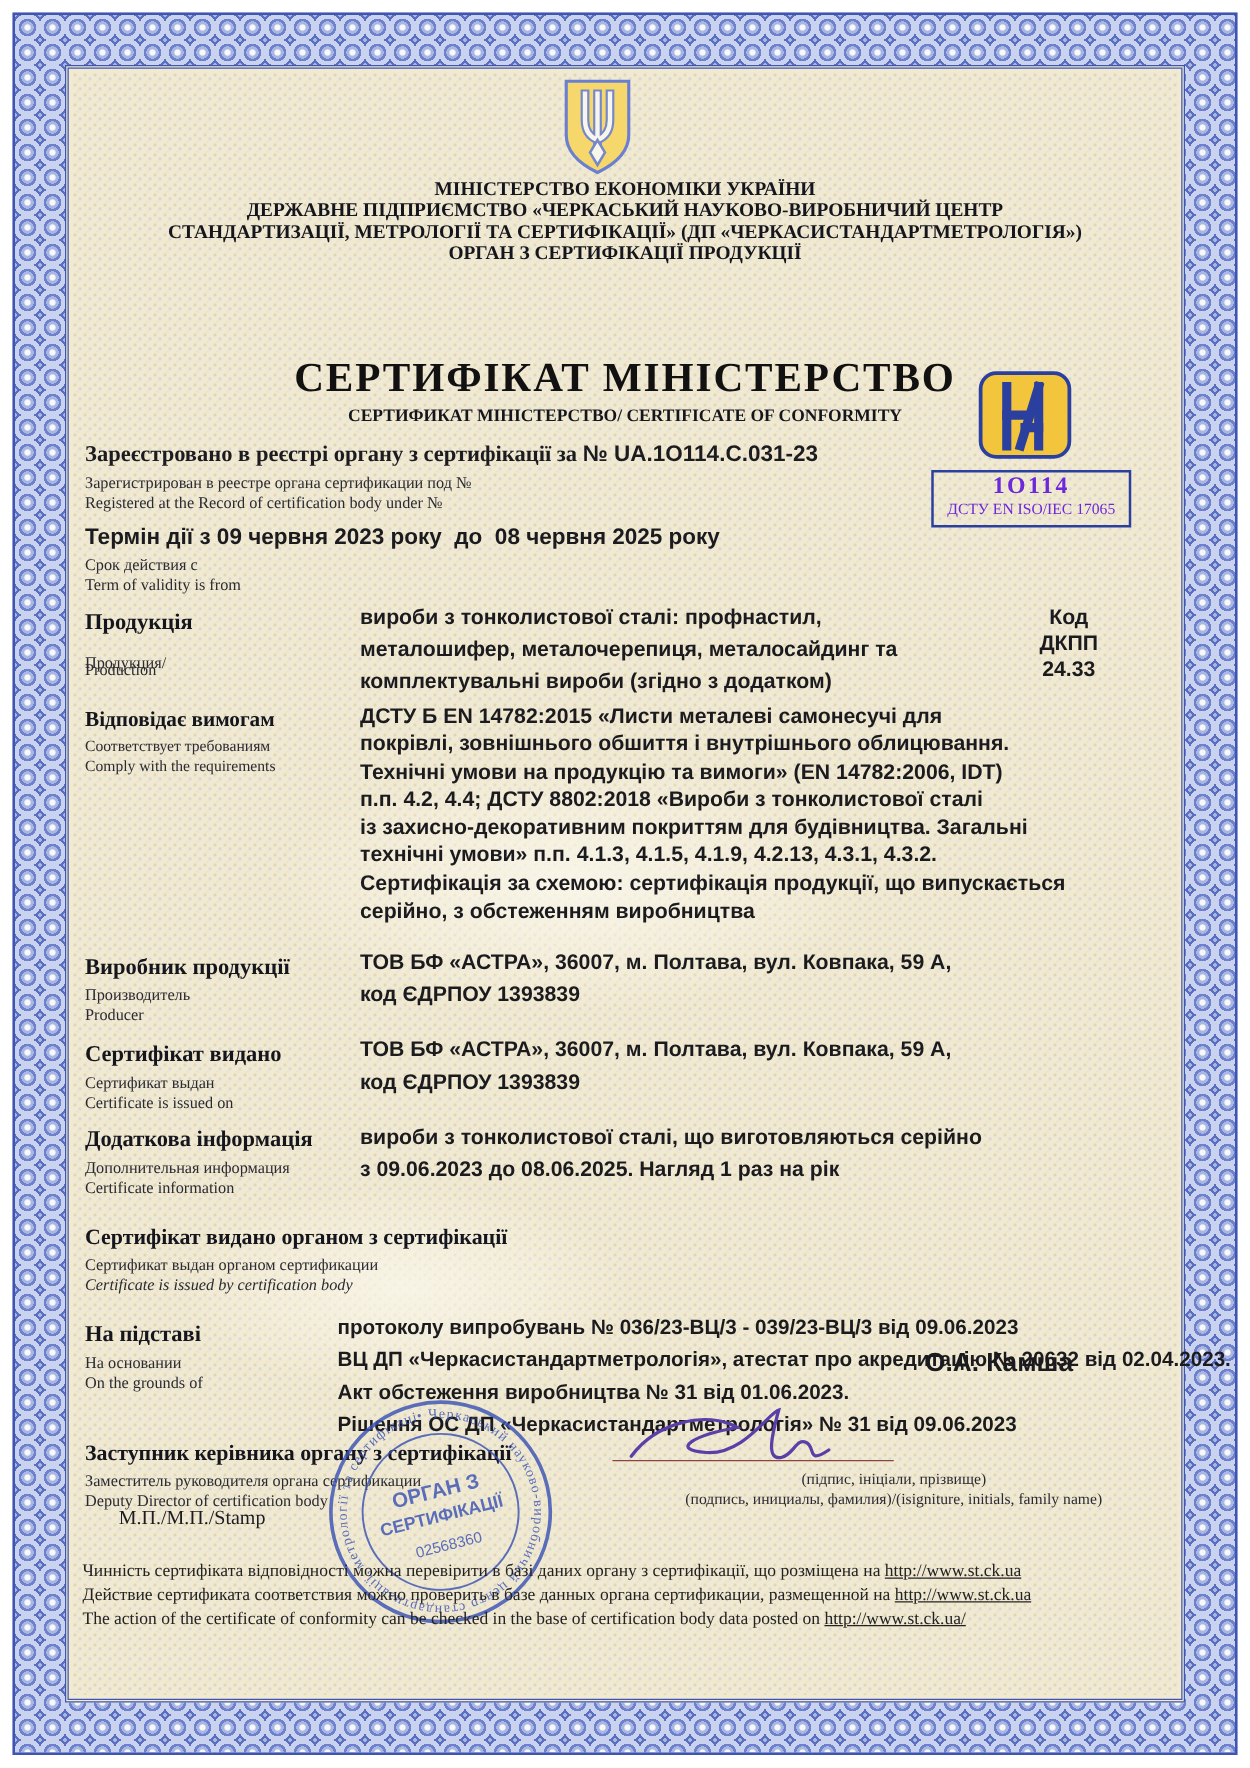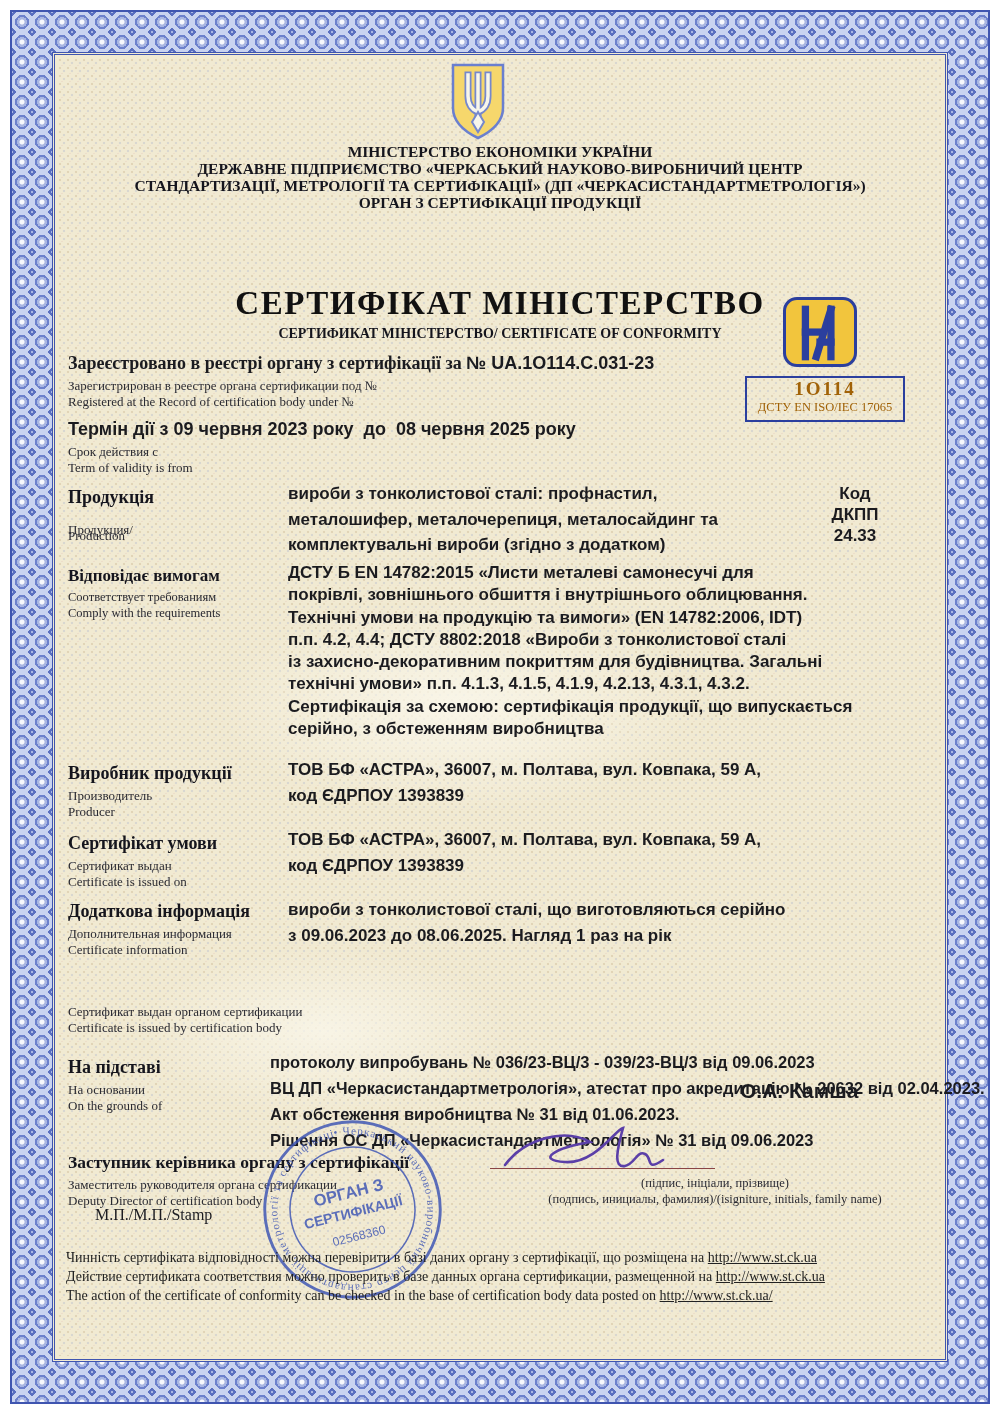--- a/index.html
+++ b/index.html
@@ -33,21 +33,21 @@
   .subtitle{font-weight:bold;font-size:14px;color:#15151d;}
   .lbl{font-weight:bold;font-size:18px;color:#15151d;white-space:nowrap;}
   .sub{font-size:13px;color:#2a2a32;white-space:nowrap;}
   .val{font-family:"Liberation Sans",sans-serif;font-weight:bold;font-size:17px;
        line-height:23px;color:#1b1b1f;white-space:pre;}
   .regbold{font-weight:bold;font-size:18px;white-space:nowrap;}
   .regnum{font-family:"Liberation Sans",sans-serif;font-weight:bold;font-size:18px;}
   .badge{position:absolute;left:783px;top:297px;width:74px;height:70px;border-radius:14px;
          background:#f2c53d;border:3px solid #2b3f9e;box-sizing:border-box;}
   .stdbox{position:absolute;left:745px;top:376px;width:160px;height:46px;
-          border:2px solid #2b3f9e;box-sizing:border-box;text-align:center;color:#a16207;}
+          border:2px solid #2b3f9e;box-sizing:border-box;text-align:center;color:#6d28d9;}
   .stdnum{font-weight:bold;font-size:19px;letter-spacing:2px;line-height:22px;}
   .stdtxt{font-weight:normal;font-size:12.5px;line-height:14px;}
   .sig-line{position:absolute;left:490px;top:1168px;width:225px;border-bottom:1.5px solid #8a4444;}
   .foot{font-size:14px;color:#222;white-space:nowrap;}
   .foot .lnk{text-decoration:underline;}
   .stamp{position:absolute;left:255px;top:1112px;width:195px;height:195px;
          transform:rotate(-14deg);opacity:.82;}
 </style>
 </head>
 <body>
@@ -127,34 +127,35 @@
 технічні умови» п.п. 4.1.3, 4.1.5, 4.1.9, 4.2.13, 4.3.1, 4.3.2.
 Сертифікація за схемою: сертифікація продукції, що випускається
 серійно, з обстеженням виробництва</div>
 
   <div class="abs lbl" style="left:68px;top:763px;">Виробник продукції</div>
   <div class="abs sub" style="left:68px;top:788px;">Производитель</div>
   <div class="abs sub" style="left:68px;top:804px;">Producer</div>
   <div class="abs val" style="left:288px;top:757px;line-height:26px;">ТОВ БФ «АСТРА», 36007, м. Полтава, вул. Ковпака, 59 А,
 код ЄДРПОУ 1393839</div>
 
-  <div class="abs lbl" style="left:68px;top:833px;">Сертифікат умови</div>
+  <div class="abs lbl" style="left:68px;top:833px;">Сертифікат видано</div>
   <div class="abs sub" style="left:68px;top:858px;">Сертификат выдан</div>
   <div class="abs sub" style="left:68px;top:874px;">Certificate is issued on</div>
   <div class="abs val" style="left:288px;top:827px;line-height:26px;">ТОВ БФ «АСТРА», 36007, м. Полтава, вул. Ковпака, 59 А,
 код ЄДРПОУ 1393839</div>
 
   <div class="abs lbl" style="left:68px;top:901px;">Додаткова інформація</div>
   <div class="abs sub" style="left:68px;top:926px;">Дополнительная информация</div>
   <div class="abs sub" style="left:68px;top:942px;">Certificate information</div>
   <div class="abs val" style="left:288px;top:897px;line-height:26px;">вироби з тонколистової сталі, що виготовляються серійно
 з 09.06.2023 до 08.06.2025. Нагляд 1 раз на рік</div>
 
+  <div class="abs lbl" style="left:68px;top:979px;font-size:17.5px;">Сертифікат видано органом з сертифікації</div>
   <div class="abs sub" style="left:68px;top:1004px;">Сертификат выдан органом сертификации</div>
-  <div class="abs sub" style="left:68px;top:1020px;">Certificate is issued by certification body</div>
+  <div class="abs sub" style="left:68px;top:1020px;font-style:italic;">Certificate is issued by certification body</div>
 
   <div class="abs lbl" style="left:68px;top:1057px;">На підставі</div>
   <div class="abs sub" style="left:68px;top:1082px;">На основании</div>
   <div class="abs sub" style="left:68px;top:1098px;">On the grounds of</div>
   <div class="abs val" style="left:270px;top:1049px;line-height:26px;font-size:16.5px;">протоколу випробувань № 036/23-ВЦ/3 - 039/23-ВЦ/3 від 09.06.2023
 ВЦ ДП «Черкасистандартметрологія», атестат про акредитацію № 20632 від 02.04.2023.
 Акт обстеження виробництва № 31 від 01.06.2023.
 Рішення ОС ДП «Черкасистандартметрологія» № 31 від 09.06.2023</div>
 
   <div class="abs lbl" style="left:68px;top:1152px;font-size:17.5px;">Заступник керівника органу з сертифікації</div>

